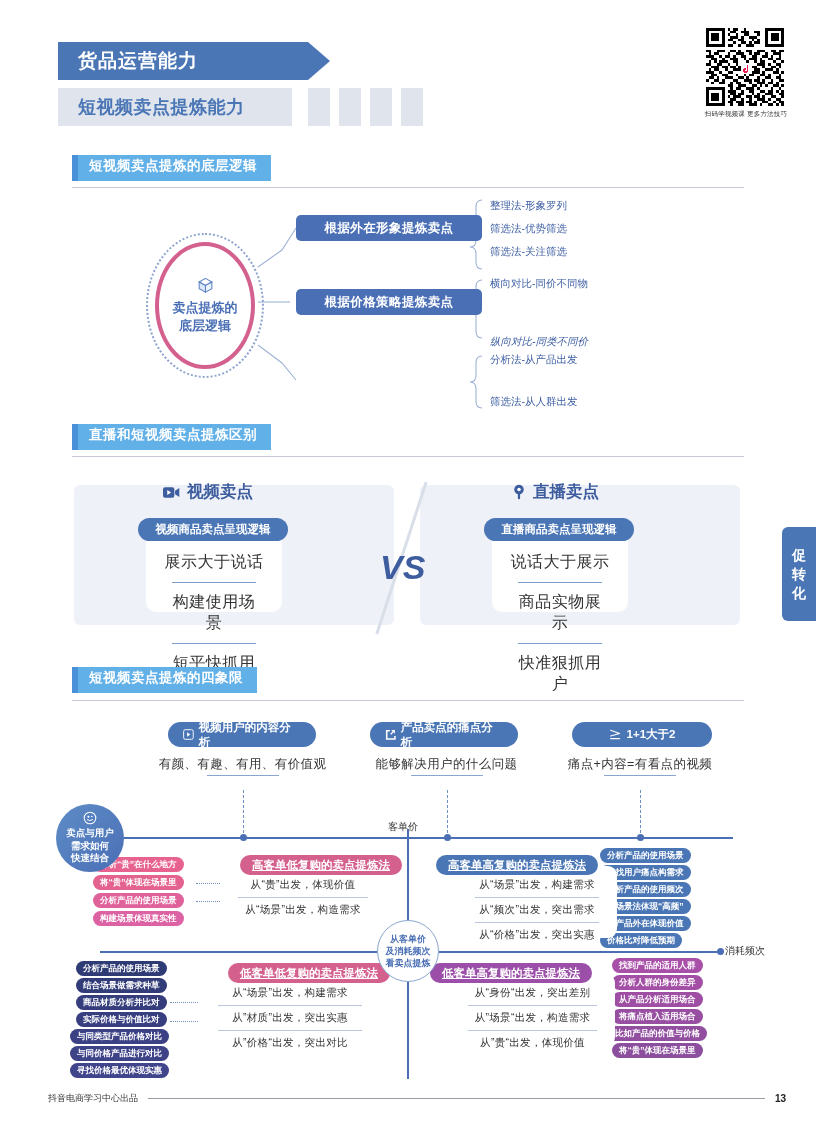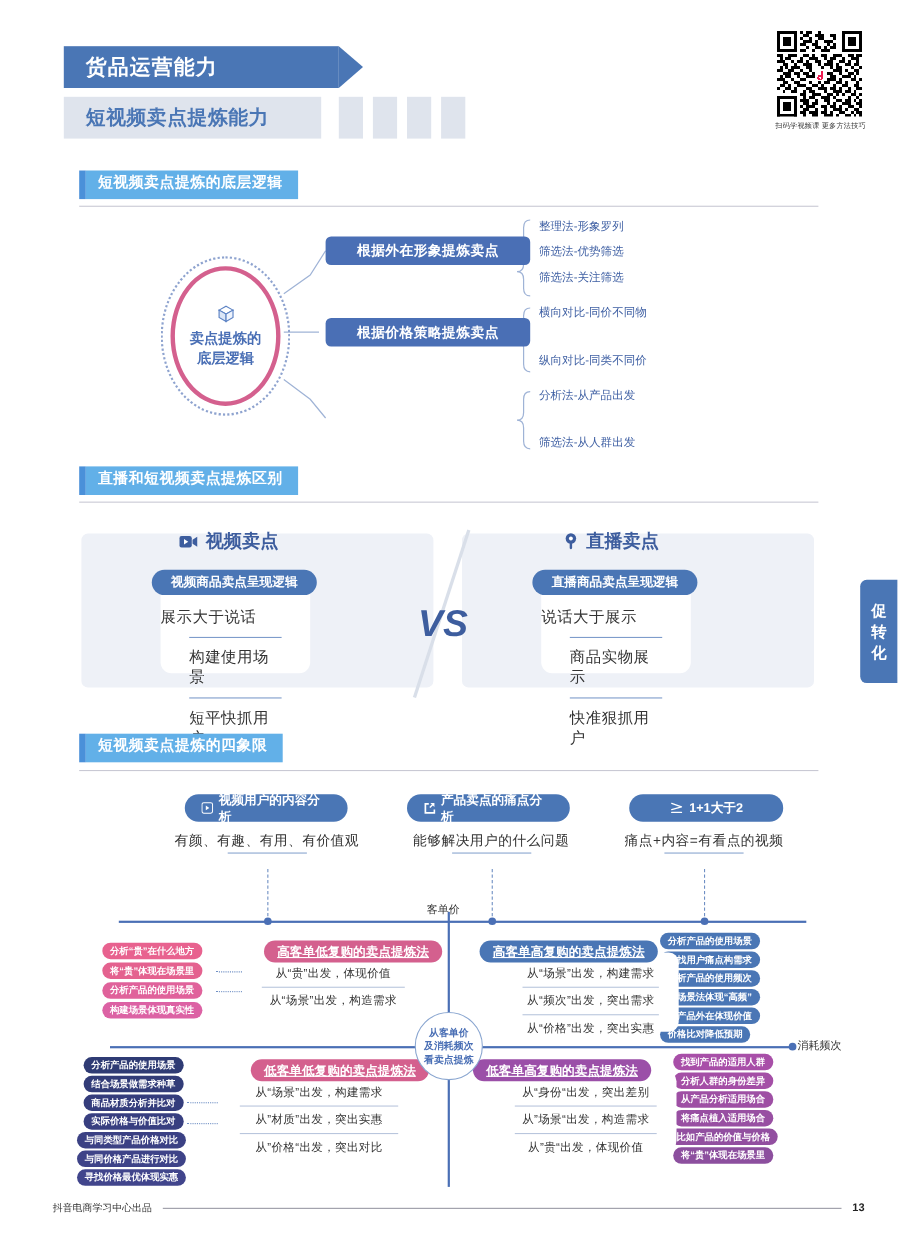--- a/index.html
+++ b/index.html
@@ -75,21 +75,21 @@
   
   .vs-card { position: absolute; background: #eef1f7; border-radius: 6px; }
   .vs-title { position: absolute; display: flex; align-items: center; gap: 7px;
               color: #3d5d9e; font-size: 16.5px; font-weight: bold; }
   .pill-head {
     position: absolute; background: #4a76b5; border-radius: 14px; height: 23px;
     color: #fff; font-size: 11.5px; font-weight: bold;
     display: flex; align-items: center; justify-content: center; padding: 0 16px; z-index: 3;
   }
   .white-card { position: absolute; background: #fff; border-radius: 10px; }
-  .wc-item { font-size: 14px; color: #333; text-align: left; padding: 9px 0; letter-spacing: .5px; }
+  .wc-item { font-size: 16px; color: #333; text-align: center; padding: 9px 0; letter-spacing: .5px; }
   .wc-item + .wc-item { border-top: 1.5px solid #7e9ccb; margin: 0 26px; }
   .vs-text { position: absolute; font-size: 34px; font-weight: bold; color: #3d5d9e; font-style: italic; }
   .vs-slash { position: absolute; width: 3px; background: #d9dfe9; transform: rotate(18deg); }
 
   
   .q-top-pill {
     position: absolute; background: #4a76b5; border-radius: 14px; height: 25px;
     color: #fff; font-size: 11.5px; font-weight: bold;
     display: flex; align-items: center; justify-content: center; gap: 5px; padding: 0 15px; z-index: 4;
   }
@@ -398,21 +398,21 @@
     <div class="t">底层逻辑</div>
   </div>
 
   <div class="node" style="left:296px; top:215px; width:186px;">根据外在形象提炼卖点</div>
   <div class="node" style="left:296px; top:289px; width:186px;">根据价格策略提炼卖点</div>
 
   <div class="leaf" style="left:490px; top:199px;">整理法-形象罗列</div>
   <div class="leaf" style="left:490px; top:222px;">筛选法-优势筛选</div>
   <div class="leaf" style="left:490px; top:245px;text-align:right;">筛选法-关注筛选</div>
   <div class="leaf" style="left:490px; top:277px;">横向对比-同价不同物</div>
-  <div class="leaf" style="left:490px; top:321px;">纵向对比-同类不同价</div>
+  <div class="leaf" style="left:490px; top:335px;font-style:italic;">纵向对比-同类不同价</div>
   <div class="leaf" style="left:490px; top:353px;">分析法-从产品出发</div>
   <div class="leaf" style="left:490px; top:395px;">筛选法-从人群出发</div>
 
   <div class="sec-head" style="left:72px; top:424px;">
     <div class="sec-bar"></div>
     <div class="sec-label">直播和短视频卖点提炼区别</div>
   </div>
   <div class="sec-rule" style="left:72px; top:456px; width:672px;"></div>
 
   <div class="vs-card" style="left:74px; top:485px; width:320px; height:140px;"></div>
@@ -500,20 +500,31 @@
 
   <div class="dot-v" style="left:243px; top:790px; height:48px;"></div>
   <div class="dot-v" style="left:447px; top:790px; height:48px;"></div>
   <div class="dot-v" style="left:640px; top:790px; height:48px;"></div>
 
   <div class="axis" style="left:108px; top:837px; width:625px; height:1.5px;"></div>
   <div class="axis-dot" style="left:240px; top:834px;"></div>
   <div class="axis-dot" style="left:444px; top:834px;"></div>
   <div class="axis-dot" style="left:637px; top:834px;"></div>
 
+  <div class="badge-circle" style="left:56px; top:804px;">
+    <svg width="14" height="14" viewBox="0 0 18 18" style="margin-bottom:2px">
+      <circle cx="9" cy="9" r="7.5" fill="none" stroke="#fff" stroke-width="1.3"></circle>
+      <circle cx="7" cy="7.5" r="1.3" fill="#fff"></circle>
+        <circle cx="11.4" cy="7" r="1" fill="#fff"></circle>
+      <path d="M5.6 11.2 q3.4 2.6 6.8 0" fill="none" stroke="#fff" stroke-width="1.2" stroke-linecap="round"></path>
+    </svg>
+    <span>卖点与用户</span>
+    <span>需求如何</span>
+    <span>快速结合</span>
+  </div>
 
   <div class="axis" style="left:407px; top:829px; width:1.5px; height:250px;"></div>
   <div class="axis" style="left:100px; top:951px; width:620px; height:1.5px;"></div>
   <div class="axis-lbl" style="left:388px; top:820px;">客单价</div>
   <div class="axis-lbl" style="left:725px; top:944px;">消耗频次</div>
   <div class="axis-dot" style="left:717px; top:948px;"></div>
 
   <div class="center-circle" style="left:377px; top:920px;">
     <span>从客单价</span>
     <span>及消耗频次</span>

